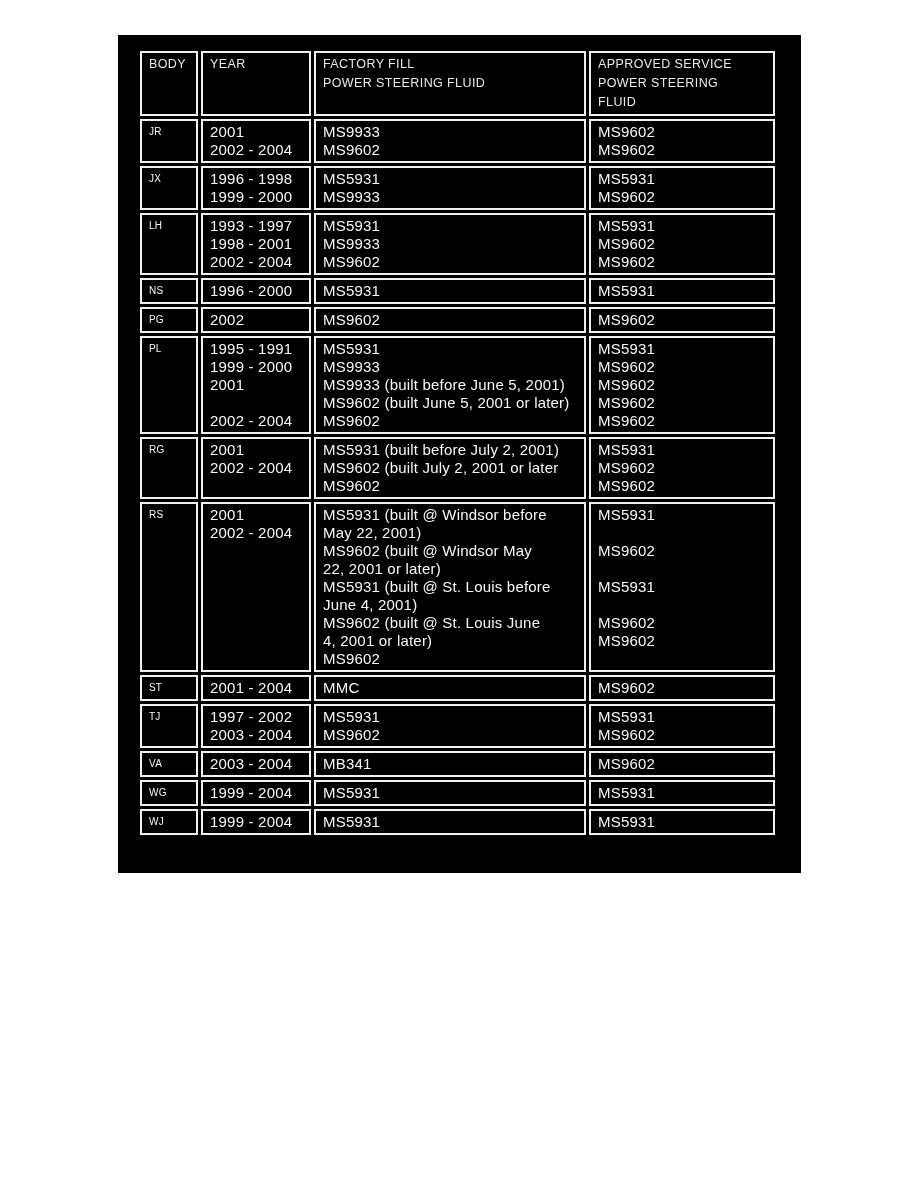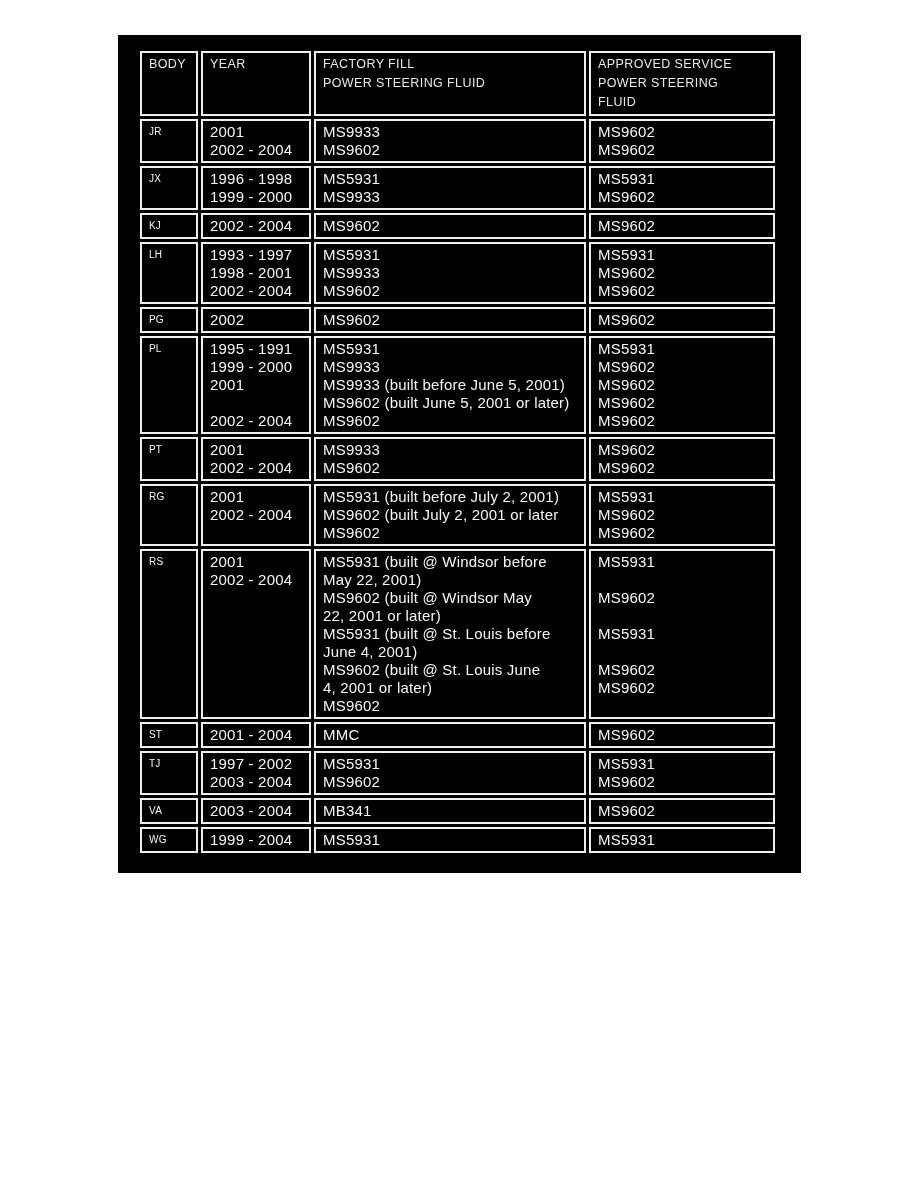--- a/index.html
+++ b/index.html
@@ -127,47 +127,47 @@
             <td class="cell">
               <div class="line">MS5931</div>
               <div class="line">MS9933</div>
             </td>
             <td class="cell">
               <div class="line">MS5931</div>
               <div class="line">MS9602</div>
             </td>
           </tr>
           <tr>
-            <td class="cell body-col">KJ</td>
-            <td class="cell">
-              <div class="line">2002 - 2004</div>
-            </td>
-            <td class="cell">
-              <div class="line">MS9602</div>
-            </td>
-            <td class="cell">
-              <div class="line">MS9602</div>
-            </td>
-          </tr>
-          <tr>
             <td class="cell body-col">LH</td>
             <td class="cell">
               <div class="line">1993 - 1997</div>
               <div class="line">1998 - 2001</div>
               <div class="line">2002 - 2004</div>
             </td>
             <td class="cell">
               <div class="line">MS5931</div>
               <div class="line">MS9933</div>
               <div class="line">MS9602</div>
             </td>
             <td class="cell">
               <div class="line">MS5931</div>
               <div class="line">MS9602</div>
               <div class="line">MS9602</div>
+            </td>
+          </tr>
+          <tr>
+            <td class="cell body-col">NS</td>
+            <td class="cell">
+              <div class="line">1996 - 2000</div>
+            </td>
+            <td class="cell">
+              <div class="line">MS5931</div>
+            </td>
+            <td class="cell">
+              <div class="line">MS5931</div>
             </td>
           </tr>
           <tr>
             <td class="cell body-col">PG</td>
             <td class="cell">
               <div class="line">2002</div>
             </td>
             <td class="cell">
               <div class="line">MS9602</div>
             </td>
@@ -188,35 +188,20 @@
               <div class="line">MS5931</div>
               <div class="line">MS9933</div>
               <div class="line">MS9933 (built before June 5, 2001)</div>
               <div class="line">MS9602 (built June 5, 2001 or later)</div>
               <div class="line">MS9602</div>
             </td>
             <td class="cell">
               <div class="line">MS5931</div>
               <div class="line">MS9602</div>
               <div class="line">MS9602</div>
-              <div class="line">MS9602</div>
-              <div class="line">MS9602</div>
-            </td>
-          </tr>
-          <tr>
-            <td class="cell body-col">PT</td>
-            <td class="cell">
-              <div class="line">2001</div>
-              <div class="line">2002 - 2004</div>
-            </td>
-            <td class="cell">
-              <div class="line">MS9933</div>
-              <div class="line">MS9602</div>
-            </td>
-            <td class="cell">
               <div class="line">MS9602</div>
               <div class="line">MS9602</div>
             </td>
           </tr>
           <tr>
             <td class="cell body-col">RG</td>
             <td class="cell">
               <div class="line">2001</div>
               <div class="line">2002 - 2004</div>
             </td>
@@ -304,16 +289,28 @@
             <td class="cell">
               <div class="line">1999 - 2004</div>
             </td>
             <td class="cell">
               <div class="line">MS5931</div>
             </td>
             <td class="cell">
               <div class="line">MS5931</div>
             </td>
           </tr>
+          <tr>
+            <td class="cell body-col">WJ</td>
+            <td class="cell">
+              <div class="line">1999 - 2004</div>
+            </td>
+            <td class="cell">
+              <div class="line">MS5931</div>
+            </td>
+            <td class="cell">
+              <div class="line">MS5931</div>
+            </td>
+          </tr>
         </tbody>
     </table>
   </div>
 </div>
 
 </body></html>

